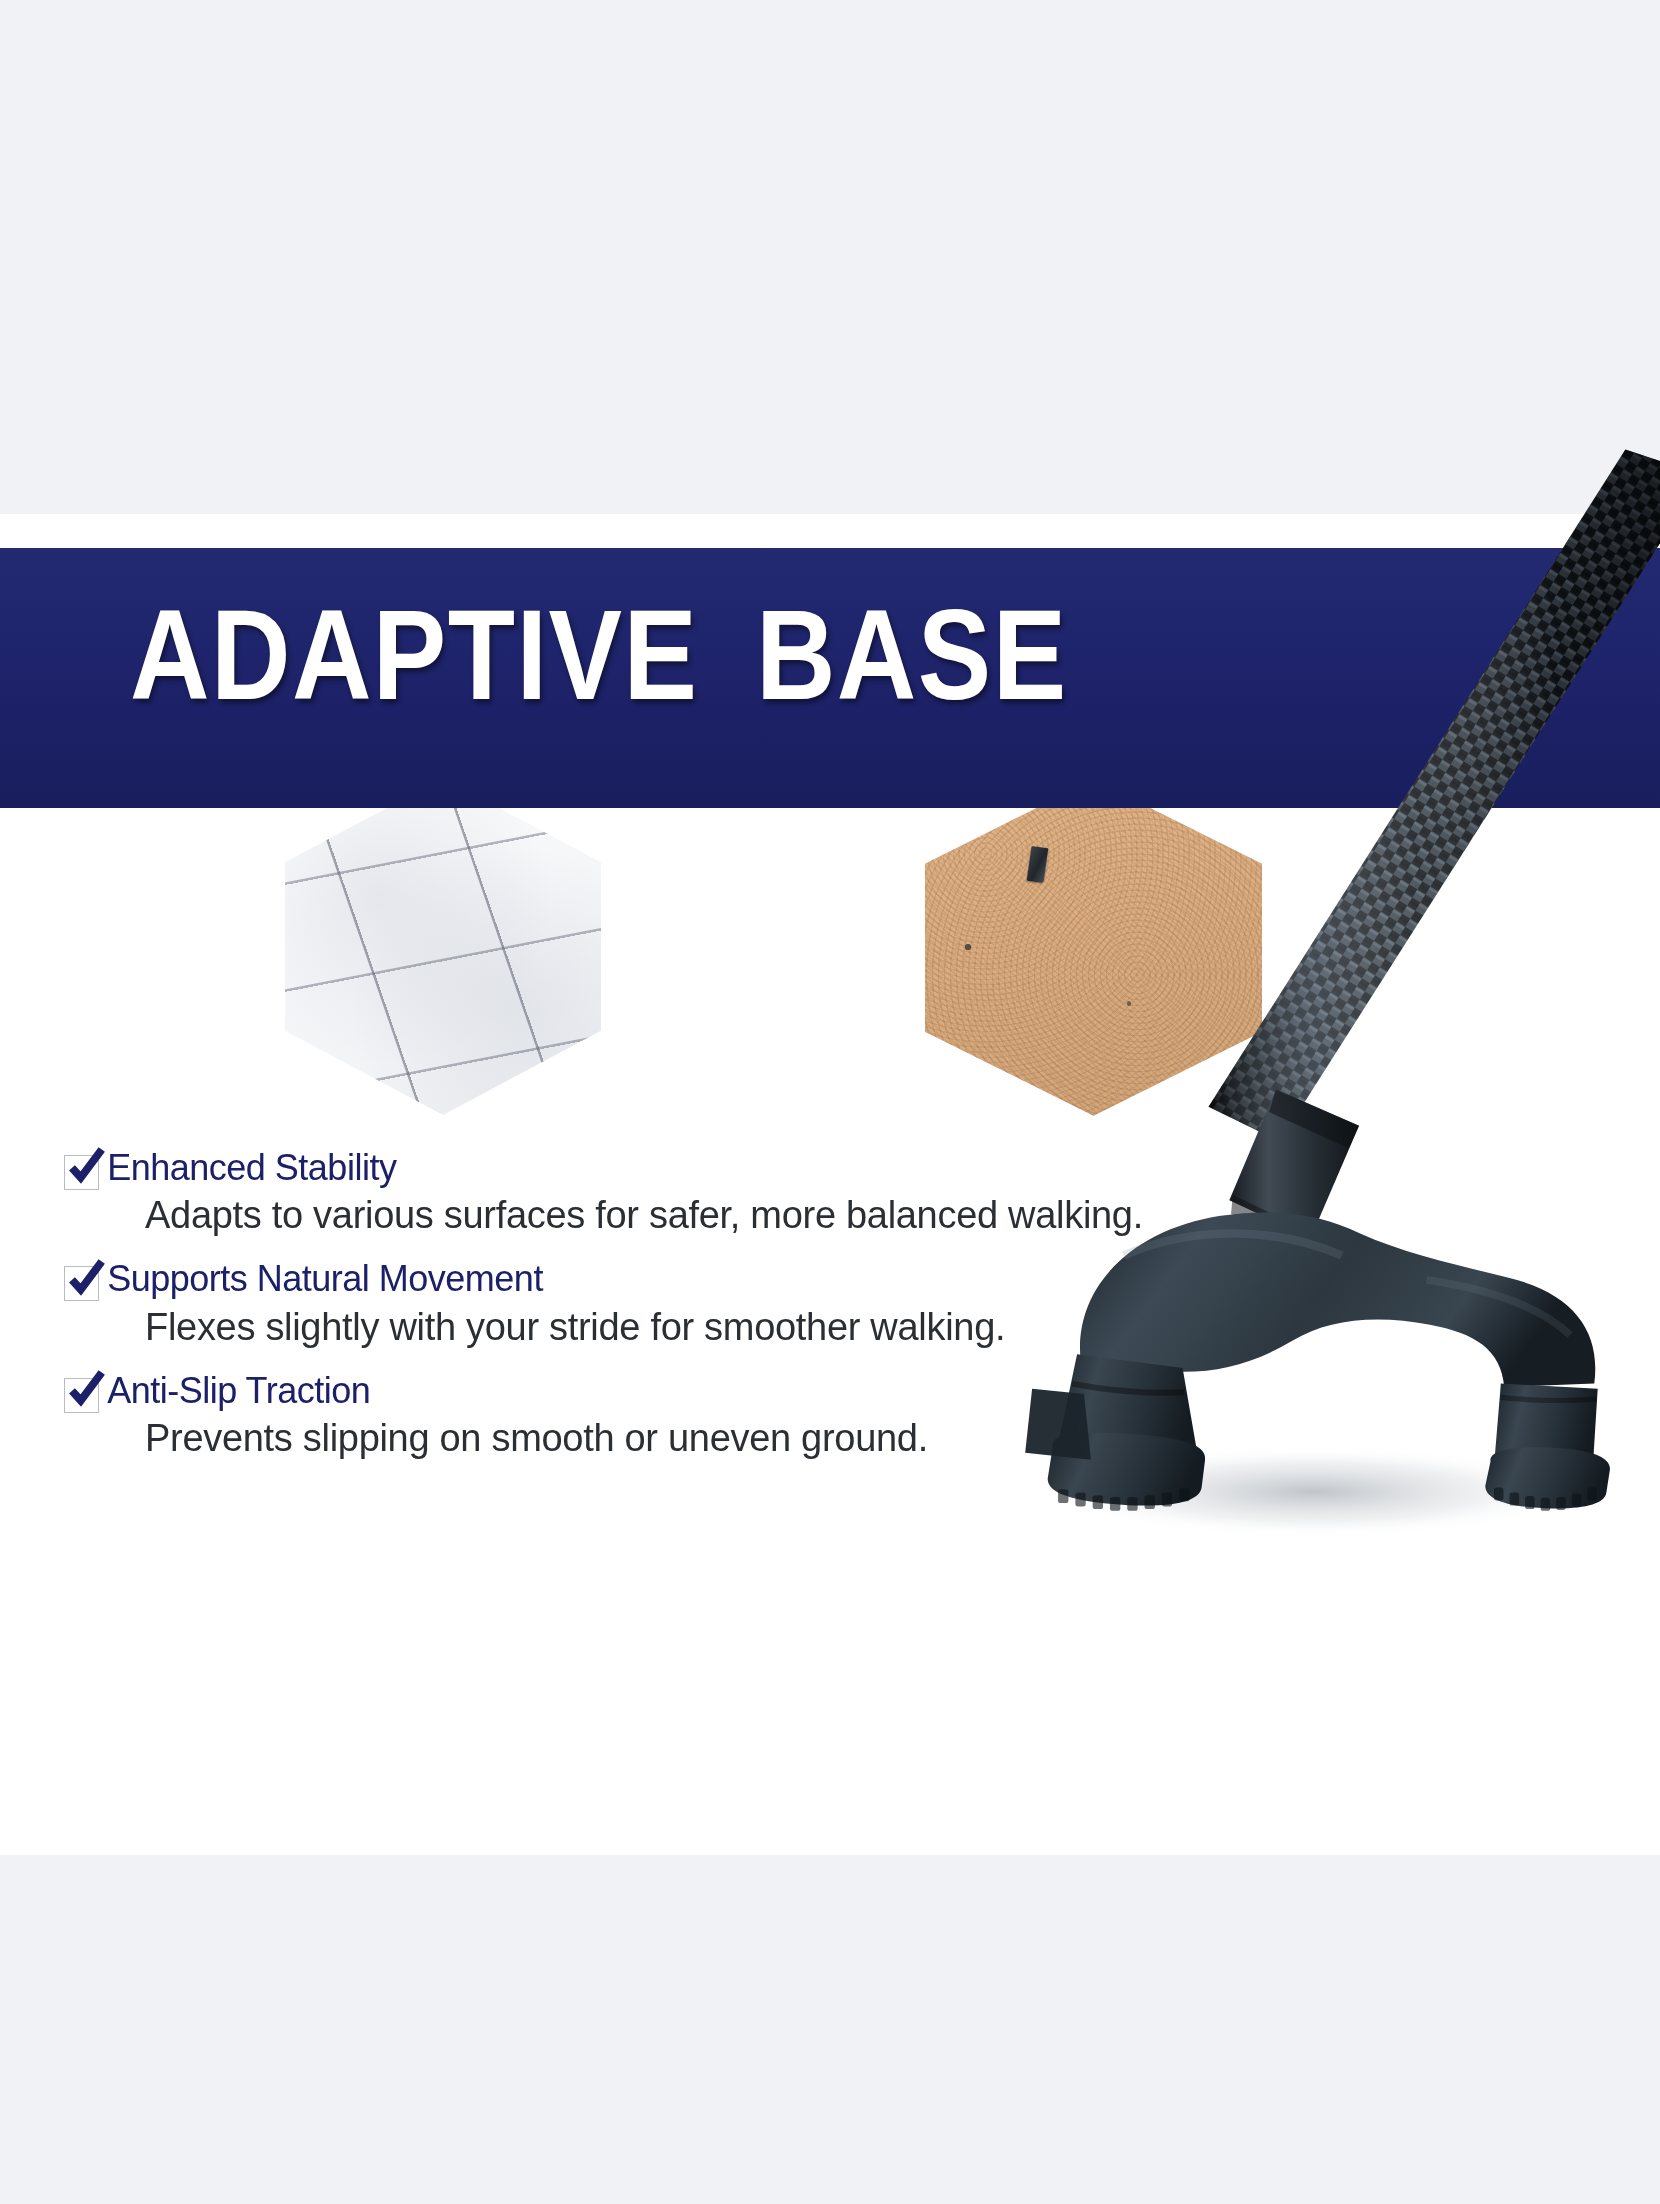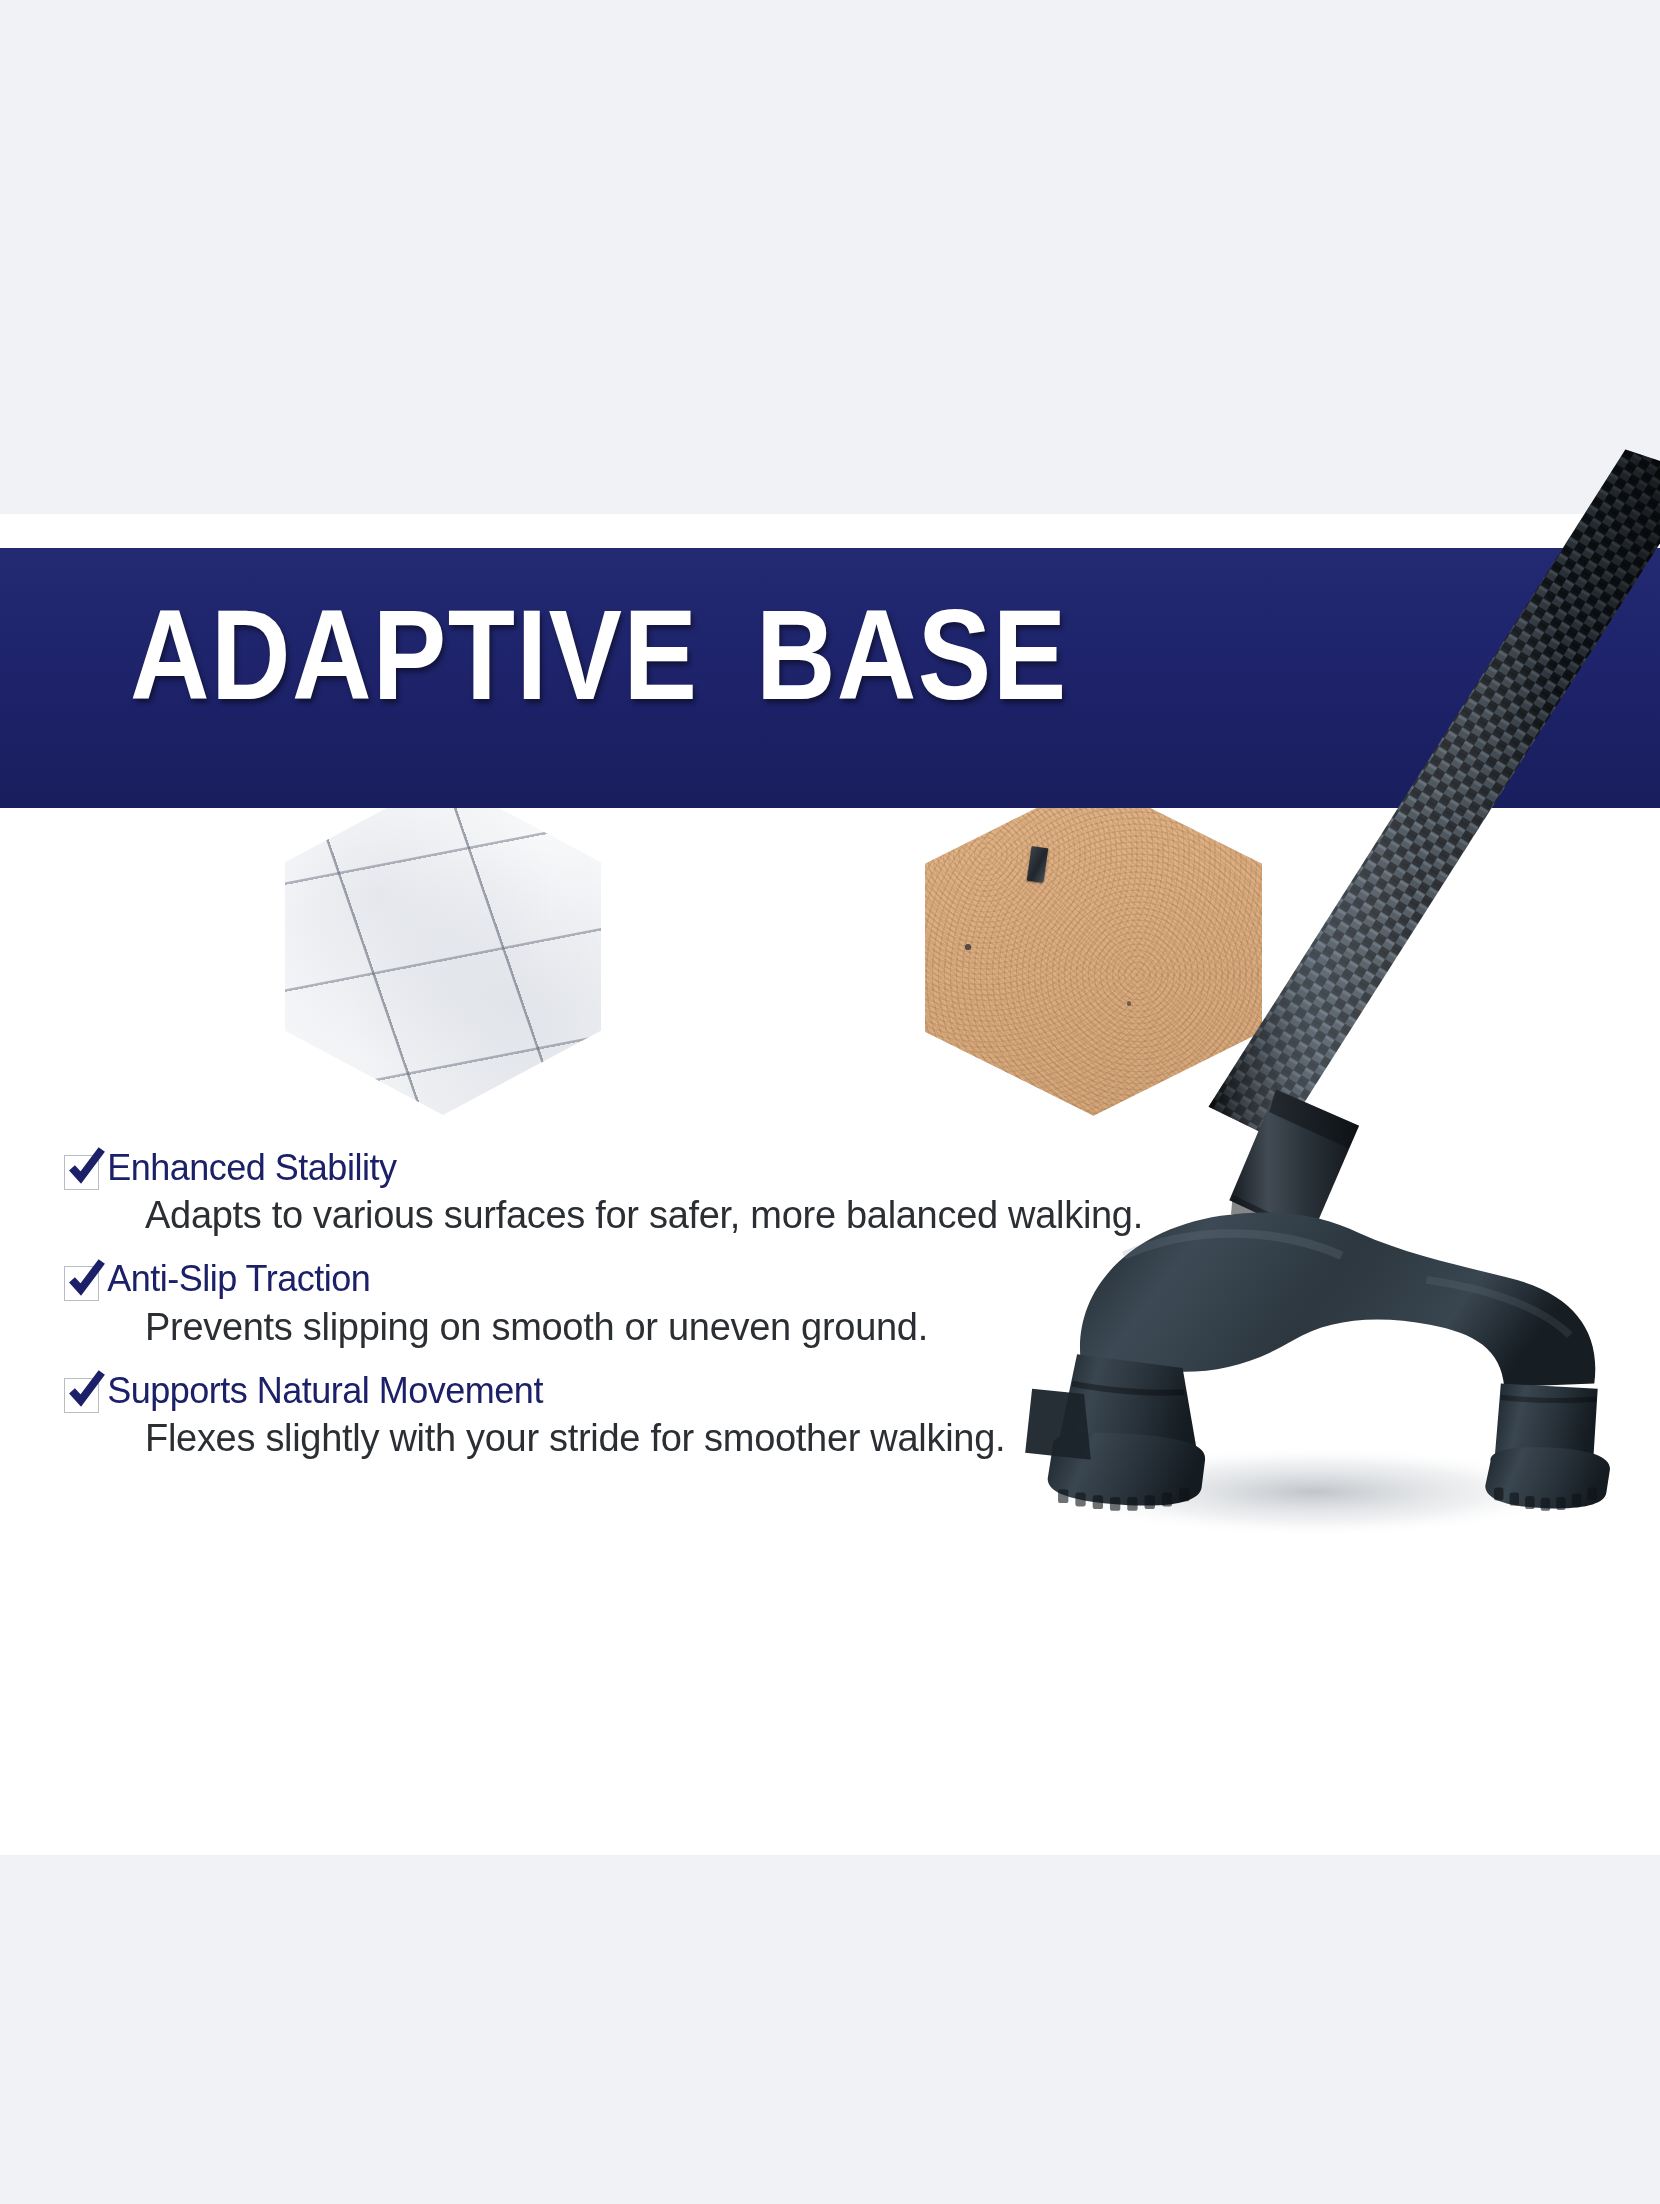--- a/index.html
+++ b/index.html
@@ -246,36 +246,36 @@
     </div>
 
     <div class="feature">
       <div class="feature-head">
         <span class="checkbox-icon">
           <span class="box"></span>
           <svg class="tick" viewBox="0 0 48 48">
             <path d="M8 25 L18 36 L42 4" fill="none" stroke="#1b2068" stroke-width="9" stroke-linecap="butt" stroke-linejoin="miter"></path>
           </svg>
         </span>
-        <span class="feature-title">Anti-Slip Traction</span>
+        <span class="feature-title">Supports Natural Movement</span>
       </div>
-      <div class="feature-desc">Prevents slipping on smooth or uneven ground.</div>
+      <div class="feature-desc">Flexes slightly with your stride for smoother walking.</div>
     </div>
 
     <div class="feature">
       <div class="feature-head">
         <span class="checkbox-icon">
           <span class="box"></span>
           <svg class="tick" viewBox="0 0 48 48">
             <path d="M8 25 L18 36 L42 4" fill="none" stroke="#1b2068" stroke-width="9" stroke-linecap="butt" stroke-linejoin="miter"></path>
           </svg>
         </span>
-        <span class="feature-title">Supports Natural Movement</span>
+        <span class="feature-title">Anti-Slip Traction</span>
       </div>
-      <div class="feature-desc">Flexes slightly with your stride for smoother walking.</div>
+      <div class="feature-desc">Prevents slipping on smooth or uneven ground.</div>
     </div>
 
   </div>
 
   <div id="cane">
     <svg viewBox="0 0 740 1400" preserveAspectRatio="none">
       <defs>
 
         <pattern id="cfWeave" width="22" height="22" patternUnits="userSpaceOnUse" patternTransform="rotate(32)">
           <rect width="22" height="22" fill="#14181d"></rect>

